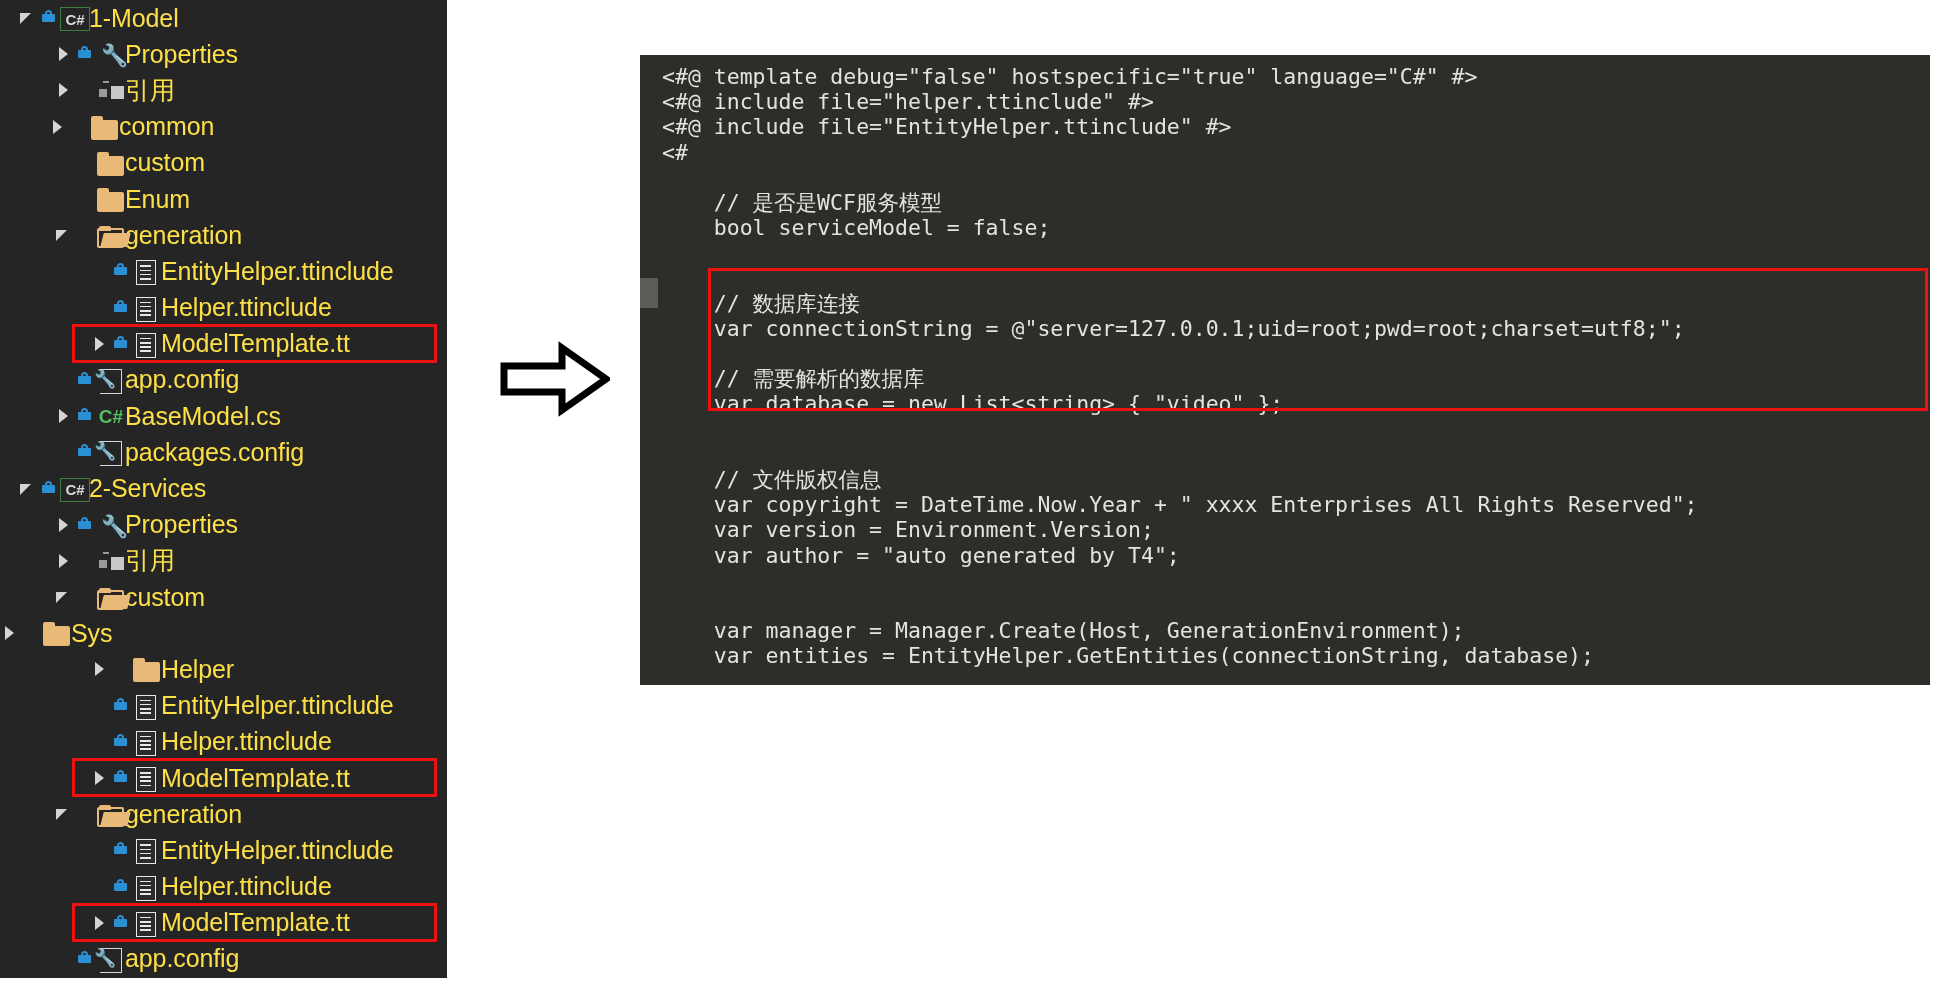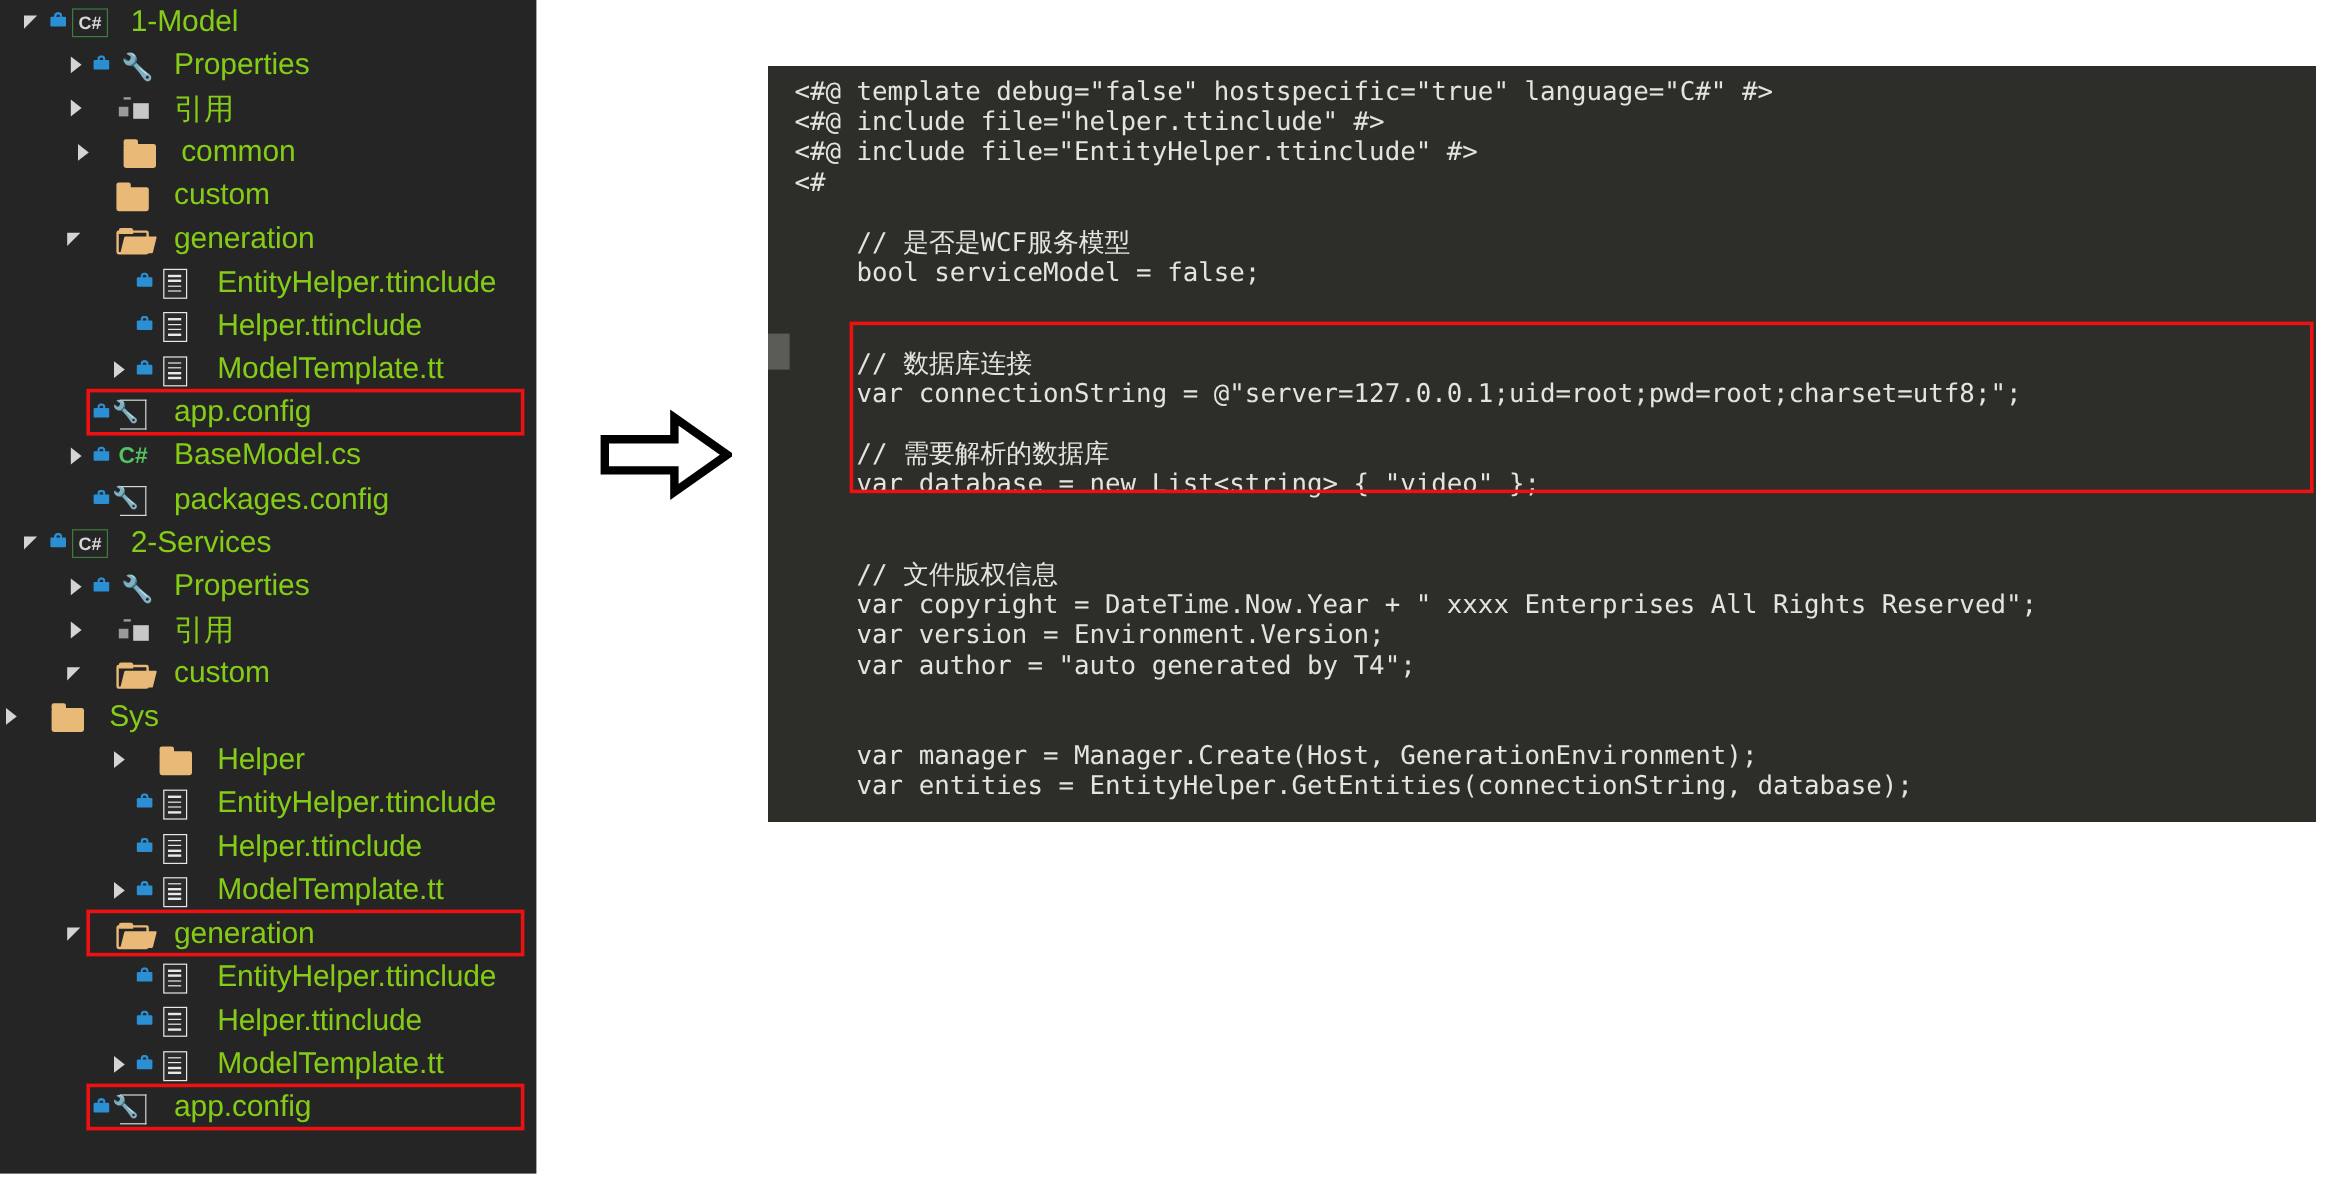--- a/index.html
+++ b/index.html
@@ -212,23 +212,23 @@
     border-left: none;
   }
   .cfg-wr {
     position: absolute;
     left: -2px; top: 5px;
     font-size: 18px;
     color: #cfcfcf;
     line-height: 18px;
   }
   .tree-label {
-    margin-left: 20px;
+    margin-left: 0;
     font-size: 25px;
-    color: #84cc16;
+    color: #fde047;
     letter-spacing: -0.1px;
   }
   .tree-row .lock-wrap {
     width: 20px;
     min-width: 20px;
     height: 30px;
     position: relative;
   }
   .highlight-box {
     position: absolute;
@@ -320,35 +320,43 @@
       </div>
       <div class="tree-row" style="padding-left:54px">
         <span class="twisty collapsed"></span>
         <span class="lock-wrap"></span>
         <span class="icon-slot">
           <span class="refs"></span>
           <span class="refs-bar"></span>
         </span>
         <span class="tree-label">引用</span>
       </div>
-      <div class="tree-row" style="padding-left:60px">
+      <div class="tree-row" style="padding-left:48px">
         <span class="twisty collapsed"></span>
         <span class="lock-wrap"></span>
         <span class="icon-slot">
           <span class="folder"></span>
         </span>
         <span class="tree-label">common</span>
       </div>
       <div class="tree-row" style="padding-left:54px">
         <span class="twisty"></span>
         <span class="lock-wrap"></span>
         <span class="icon-slot">
           <span class="folder"></span>
         </span>
         <span class="tree-label">custom</span>
+      </div>
+      <div class="tree-row" style="padding-left:54px">
+        <span class="twisty"></span>
+        <span class="lock-wrap"></span>
+        <span class="icon-slot">
+          <span class="folder"></span>
+        </span>
+        <span class="tree-label">Enum</span>
       </div>
       <div class="tree-row" style="padding-left:54px">
         <span class="twisty expanded"></span>
         <span class="lock-wrap"></span>
         <span class="icon-slot">
           <span class="folder open"></span>
         </span>
         <span class="tree-label">generation</span>
       </div>
       <div class="tree-row" style="padding-left:90px">

